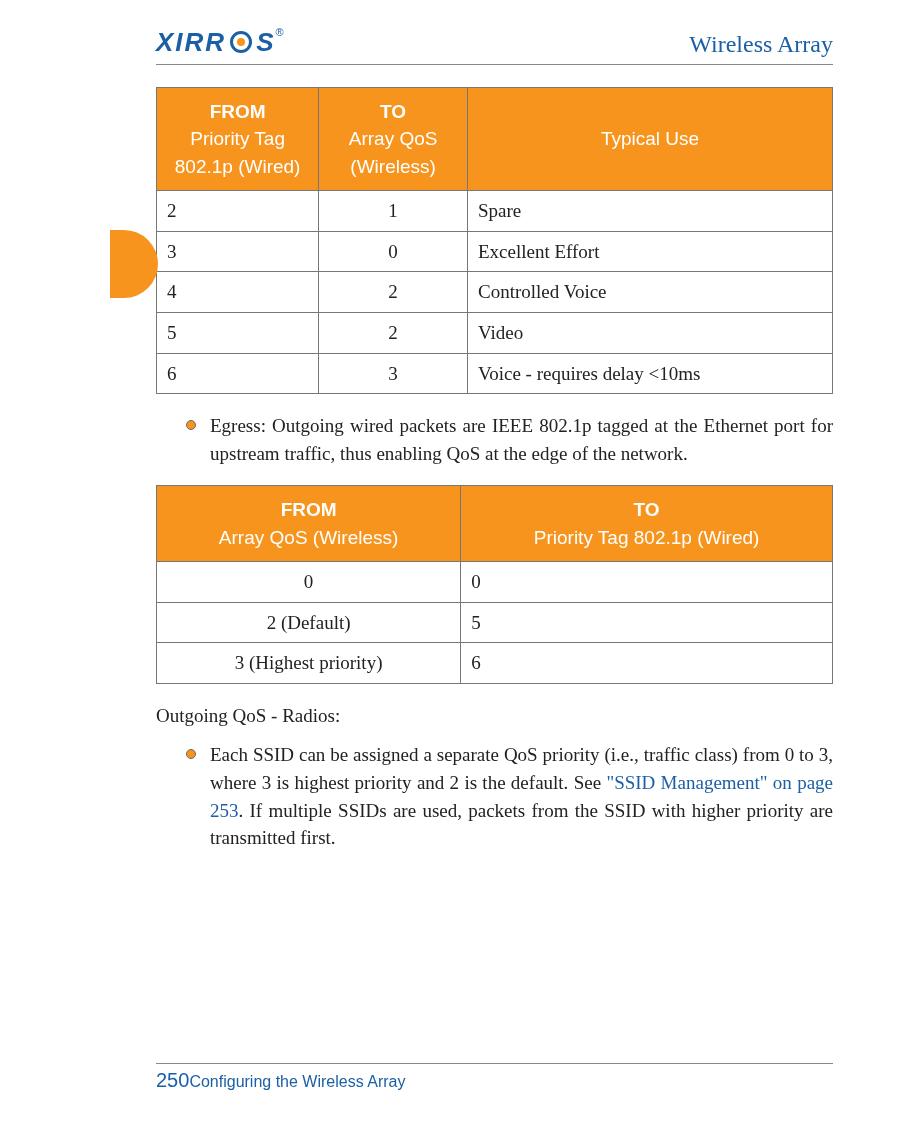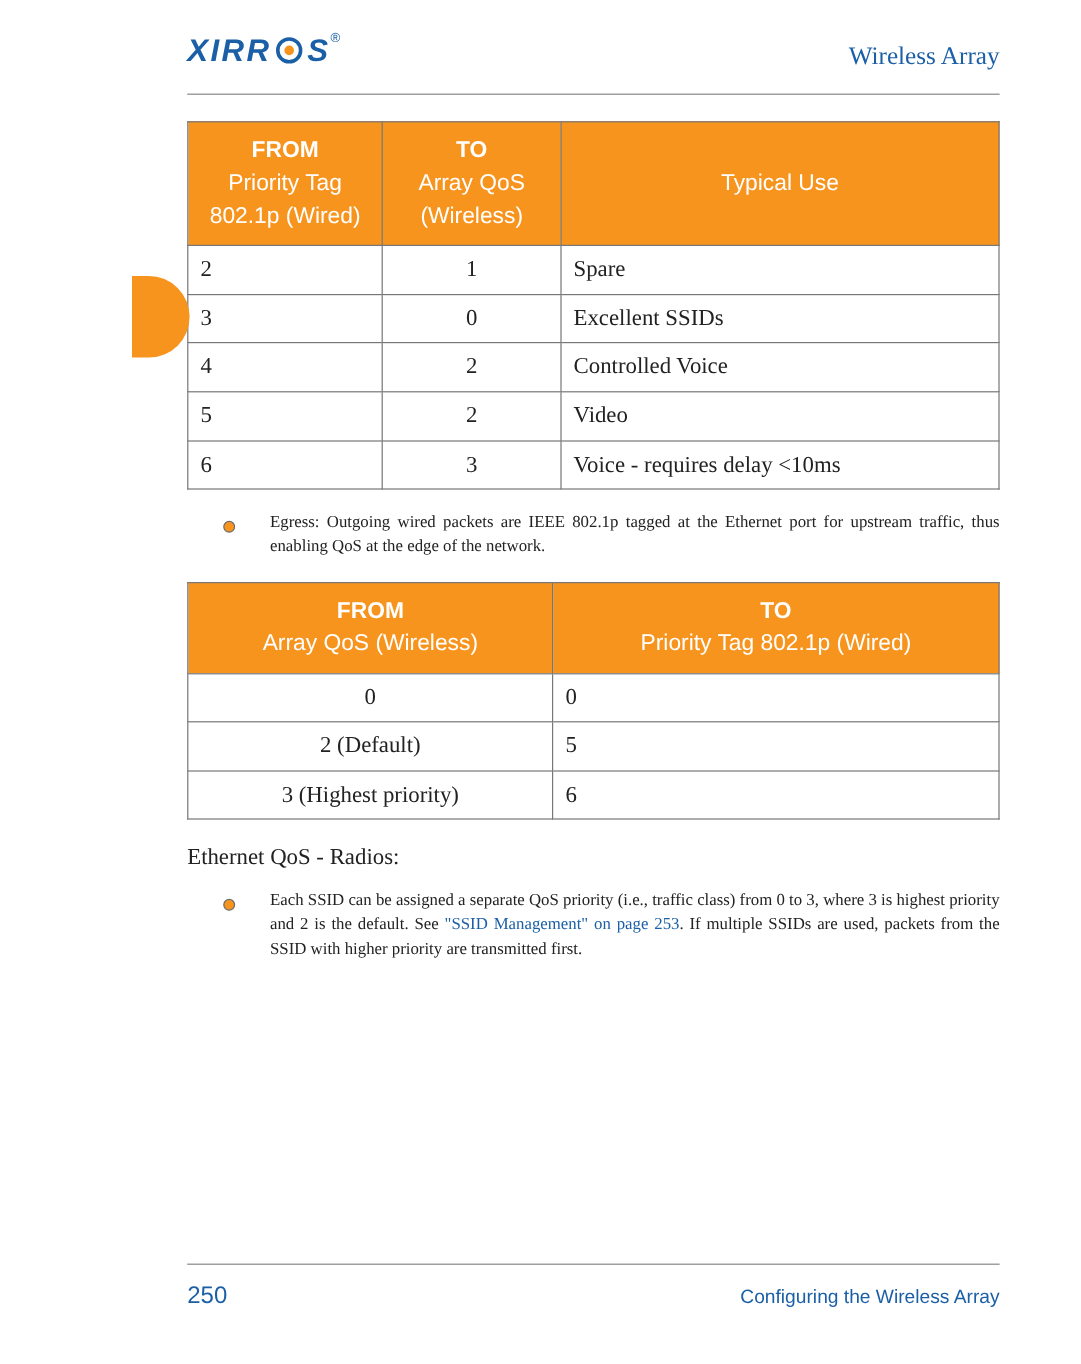--- a/index.html
+++ b/index.html
@@ -24,21 +24,21 @@
     line-height: 1.45;
   }
   .page {
     padding: 24px 68px 0 156px;
   }
   .topbar {
     display: flex;
     justify-content: space-between;
     align-items: flex-end;
     border-bottom: 1px solid #888;
-    padding-bottom: 16px;
+    padding-bottom: 2px;
   }
   .logo {
     display: flex;
     align-items: center;
     gap: 2px;
   }
   .logo-main {
     font-family: Arial, Helvetica, sans-serif;
     font-weight: 900;
     font-size: 26px;
@@ -66,21 +66,21 @@
     font-family: Arial, Helvetica, sans-serif;
     font-size: 11px;
     color: var(--blue);
     position: relative;
     top: -10px;
     left: -2px;
   }
   .top-title {
     font-family: "Palatino Linotype", "Book Antiqua", Palatino, Georgia, serif;
     color: var(--blue);
-    font-size: 21px;
+    font-size: 24px;
   }
   .content {
     padding-top: 22px;
   }
   table.qos {
     width: 100%;
     border-collapse: collapse;
     font-family: "Palatino Linotype", "Book Antiqua", Palatino, Georgia, serif;
   }
   table.qos th {
@@ -117,22 +117,21 @@
   .bullet-mark {
     width: 10px; height: 10px;
     border-radius: 50%;
     background: var(--orange);
     border: 1px solid #6b6b6b;
     flex: 0 0 auto;
     margin-top: 8px;
   }
   .bullet-text {
     text-align: justify;
-    font-size: 14px;
-    margin-left: 15px;
+    font-size: 19px;
   }
   .link {
     color: var(--blue);
   }
   .section-label {
     margin: 18px 0 12px 0;
     font-size: 19px;
   }
   .thumb-tab {
     position: absolute;
@@ -143,23 +142,22 @@
     background: var(--orange);
     border-top-right-radius: 34px;
     border-bottom-right-radius: 34px;
   }
   .footer {
     position: absolute;
     left: 156px;
     right: 68px;
     bottom: 42px;
     border-top: 1px solid #888;
-    padding-top: 12px;
+    padding-top: 2px;
     display: flex;
-    justify-content: space-between;
     align-items: baseline;
   }
   .page-num {
     font-family: Arial, Helvetica, sans-serif;
     color: var(--blue);
     font-size: 20px;
   }
   .footer-title {
     font-family: Arial, Helvetica, sans-serif;
     color: var(--blue);
@@ -215,21 +213,21 @@
       </thead>
       <tbody>
         <tr>
           <td>2</td>
           <td class="center">1</td>
           <td>Spare</td>
         </tr>
         <tr>
           <td>3</td>
           <td class="center">0</td>
-          <td>Excellent SSIDs</td>
+          <td>Excellent Effort</td>
         </tr>
         <tr>
           <td>4</td>
           <td class="center">2</td>
           <td>Controlled Voice</td>
         </tr>
         <tr>
           <td>5</td>
           <td class="center">2</td>
           <td>Video</td>
@@ -275,21 +273,21 @@
           <td class="center">2 (Default)</td>
           <td>5</td>
         </tr>
         <tr>
           <td class="center">3 (Highest priority)</td>
           <td>6</td>
         </tr>
       </tbody>
     </table>
 
-    <div class="section-label">Ethernet QoS - Radios:</div>
+    <div class="section-label">Outgoing QoS - Radios:</div>
 
     <div class="bullet-block" style="margin-top:4px;">
       <div class="bullet">
         <div class="bullet-mark"></div>
         <div class="bullet-text">
           <span>Each SSID can be assigned a separate QoS priority (i.e., traffic class) from 0 to 3, where 3 is highest priority and 2 is the default. See </span><span class="link">"SSID Management" on page 253</span><span>. If multiple SSIDs are used, packets from the SSID with higher priority are transmitted first.</span>
         </div>
       </div>
     </div>
 

